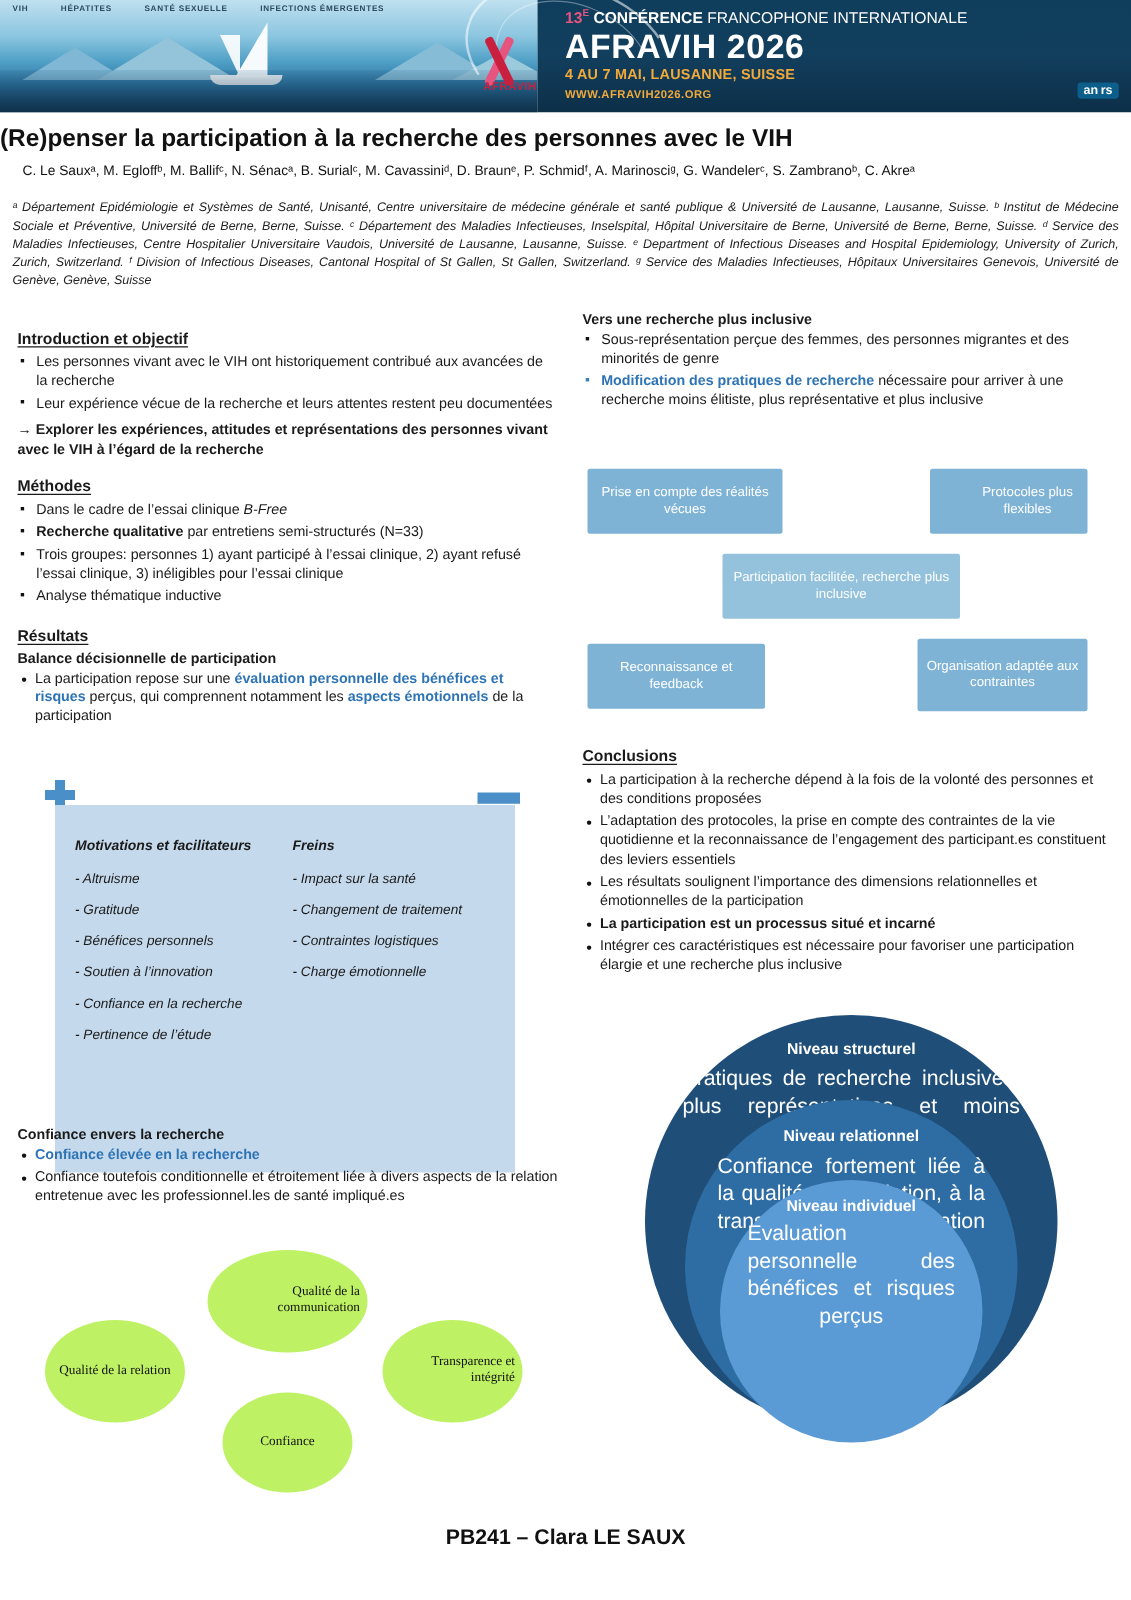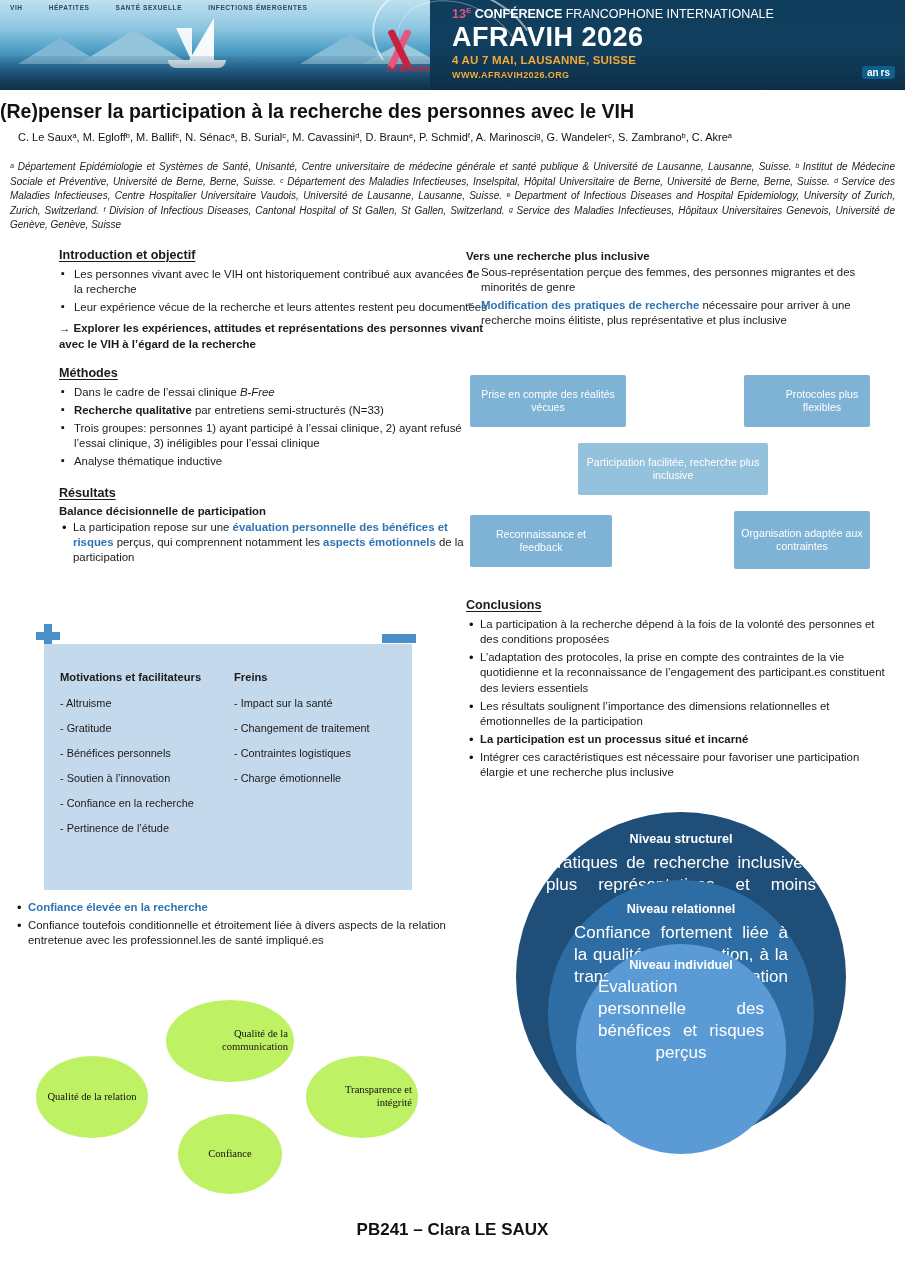--- a/index.html
+++ b/index.html
@@ -112,21 +112,21 @@
   .authors{
     position:absolute; left:18px; top:131px; width:869px; text-align:left;
     font-size:11px; color:#111;
   }
   .affil{
     position:absolute; left:10px; top:160px; width:885px;
     font-size:10px; font-style:italic; color:#222; line-height:1.45; text-align:justify;
   }
 
   
-  .colL{ position:absolute; left:14px; top:248px; width:432px;margin-left:45px; }
+  .colL{ position:absolute; left:14px; top:264px; width:432px; }
   .colR{ position:absolute; left:466px; top:248px; width:428px; }
 
   h3.sec{
     font-size:12.6px; font-weight:700; margin:0 0 5px 0;
     text-decoration:underline; text-underline-offset:2px;
   }
   h4.sub{ font-size:11.4px; font-weight:700; margin:2px 0 3px 0; }
   ul.sq{ list-style:none; margin:0 0 6px 0; padding:0; }
   ul.sq li{
     position:relative; padding-left:15px; font-size:11.4px; line-height:1.33;
@@ -144,22 +144,23 @@
   ul.dot li:before{
     content:"•"; position:absolute; left:3px; top:-1px; font-size:13px; color:#111;
   }
   .arrow-line{ font-size:11.4px; font-weight:700; line-height:1.33; margin:2px 0 0 0; }
   .blue{ color:#2e74b5; font-weight:700; }
   .bold{ font-weight:700; }
   .ital{ font-style:italic; }
 
   
   .balance{
-    position:absolute; left:44px; top:644px; width:368px; height:246px;
+    position:absolute; left:44px; top:644px; width:368px; height:294px;
     background:#c5d9ec;
+    font-style:italic;
   }
   .bal-col{ position:absolute; top:26px; font-size:10.9px; line-height:1.3; }
   .bal-h{ font-weight:700; font-size:11.2px; }
   .balL{ left:16px; width:150px; }
   .balR{ left:190px; width:160px; }
   .bal-item{ margin-top:11px; }
   .fulcrum{
     position:absolute; left:36px; top:624px; width:24px; height:24px;
   }
   .fulcrum:before{
@@ -308,20 +309,21 @@
   <div class="bal-col balR">
     <div class="bal-h">Freins</div>
     <div class="bal-item">- Impact sur la santé</div>
     <div class="bal-item">- Changement de traitement</div>
     <div class="bal-item">- Contraintes logistiques</div>
     <div class="bal-item">- Charge émotionnelle</div>
   </div>
 </div>
 
 <div class="conf-block">
+  <h4 class="sub">Confiance envers la recherche</h4>
   <ul class="dot">
     <li><span class="blue">Confiance élevée en la recherche</span></li>
     <li>Confiance toutefois conditionnelle et étroitement liée à divers aspects de la relation entretenue avec les professionnel.les de santé impliqué.es</li>
   </ul>
 </div>
 
 <div class="circles">
   <div class="circ c-comm">Qualité de la communication</div>
   <div class="circ c-rel">Qualité de la relation</div>
   <div class="circ c-trans">Transparence et intégrité</div>

